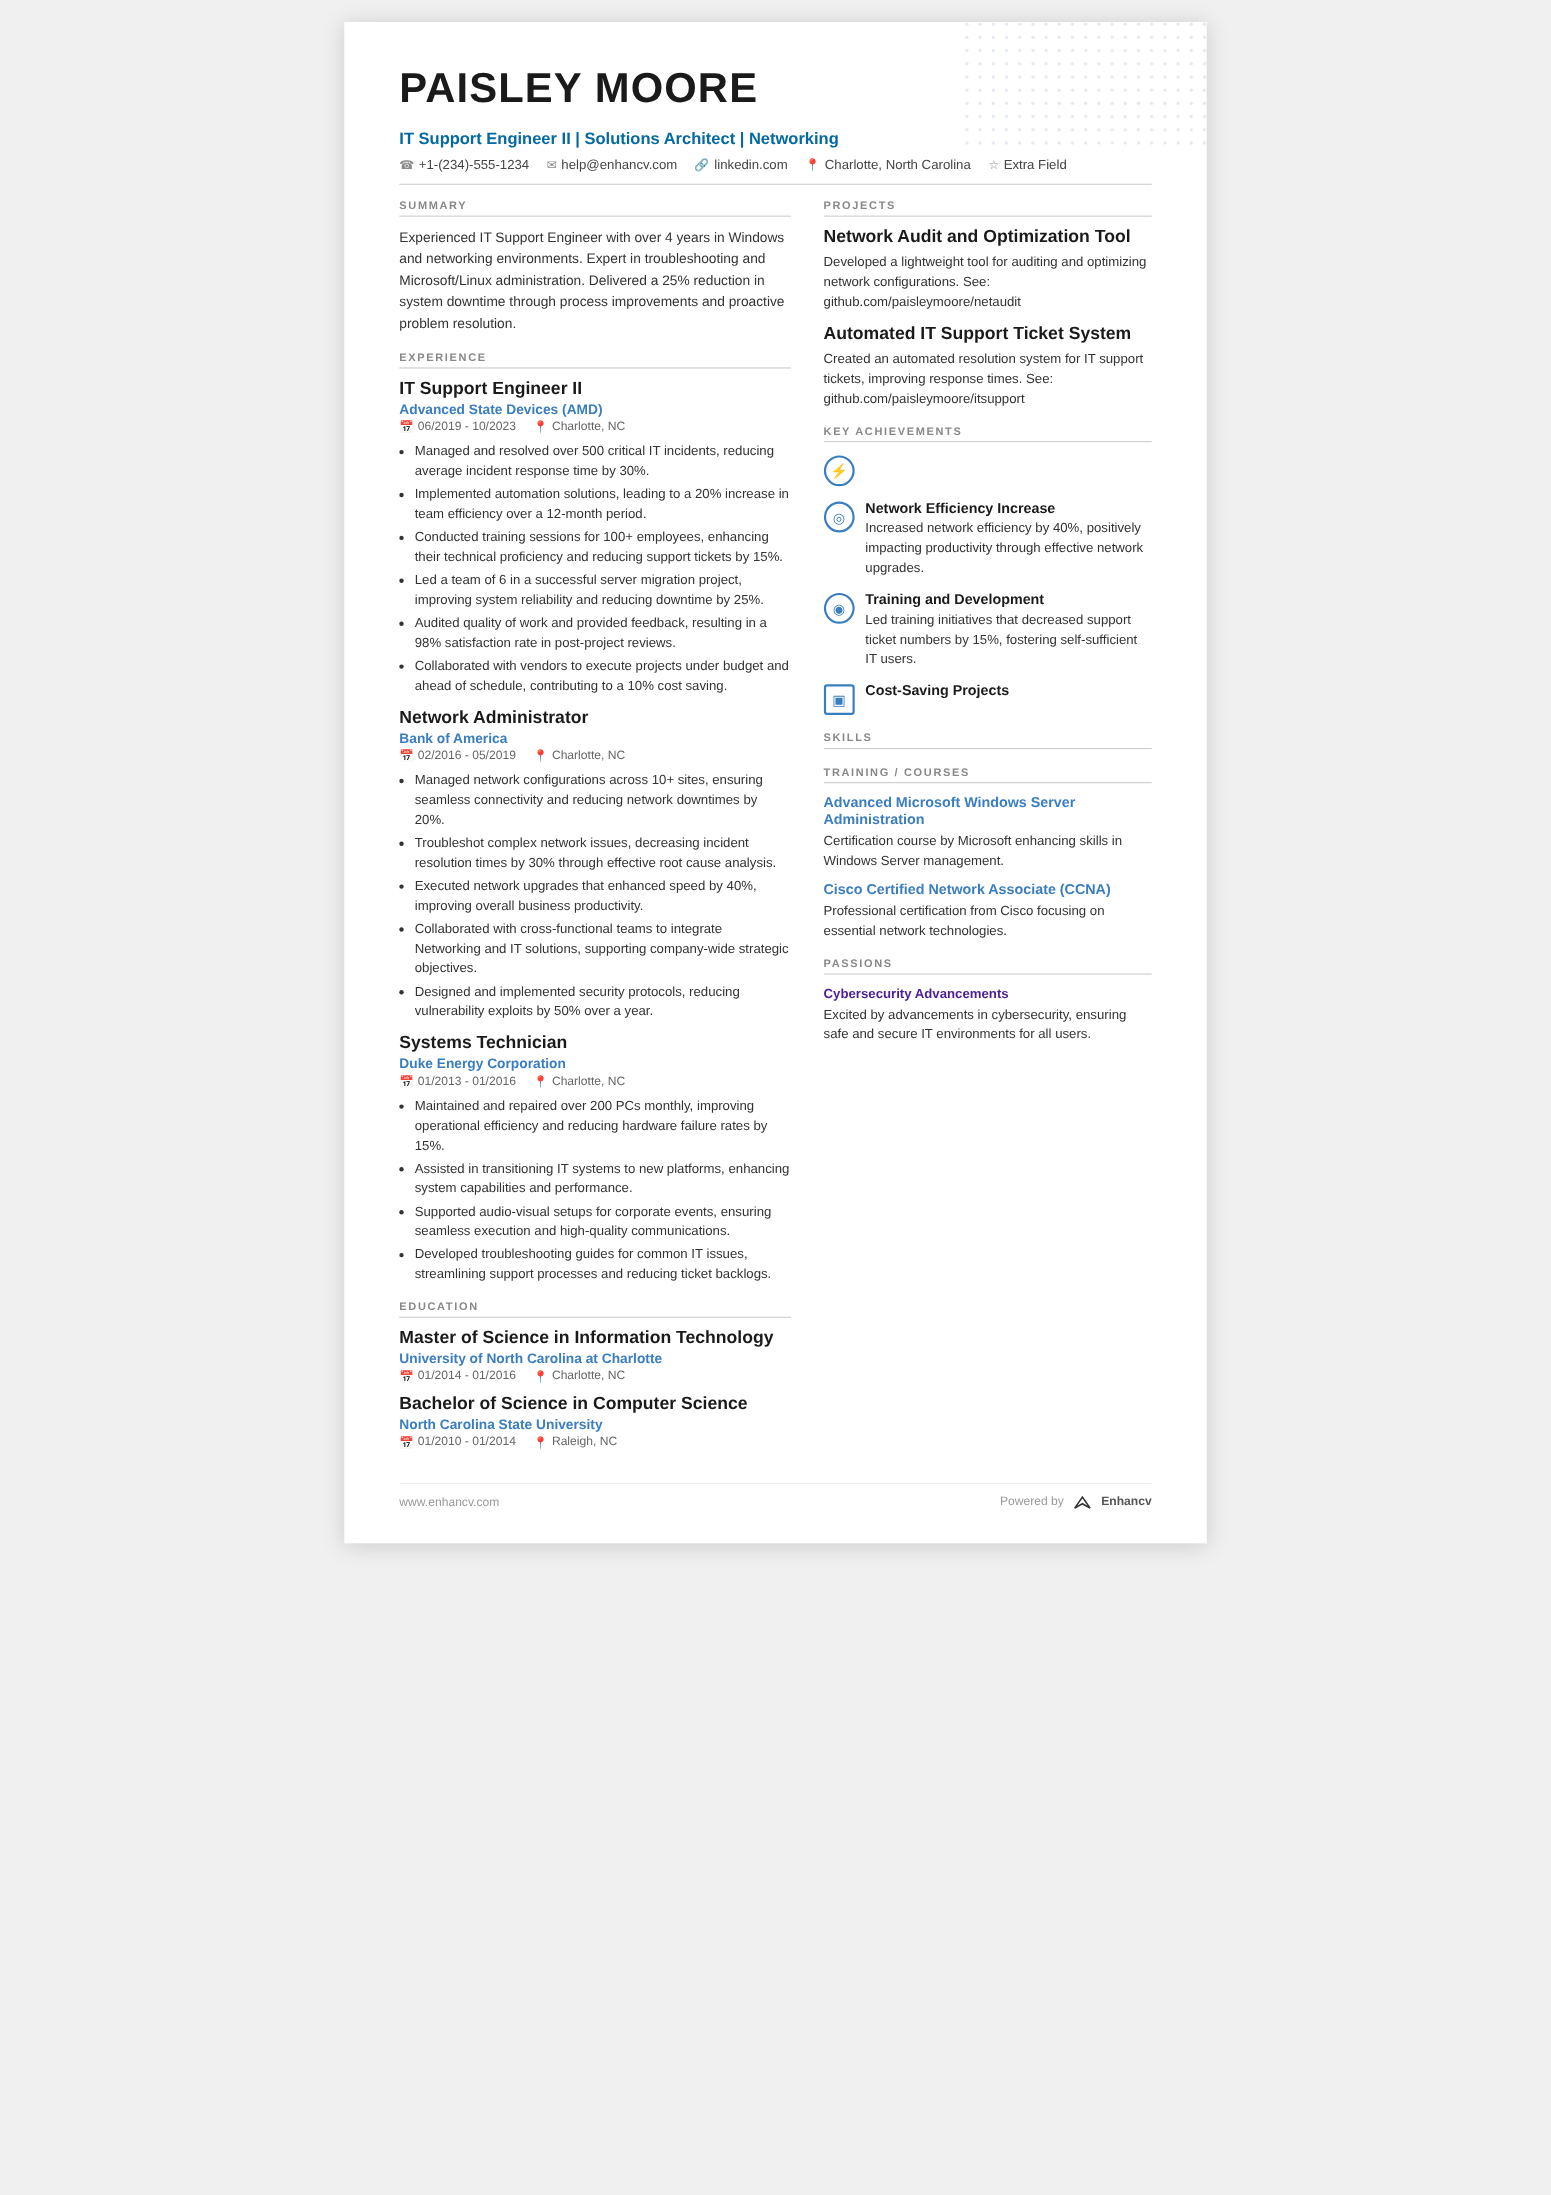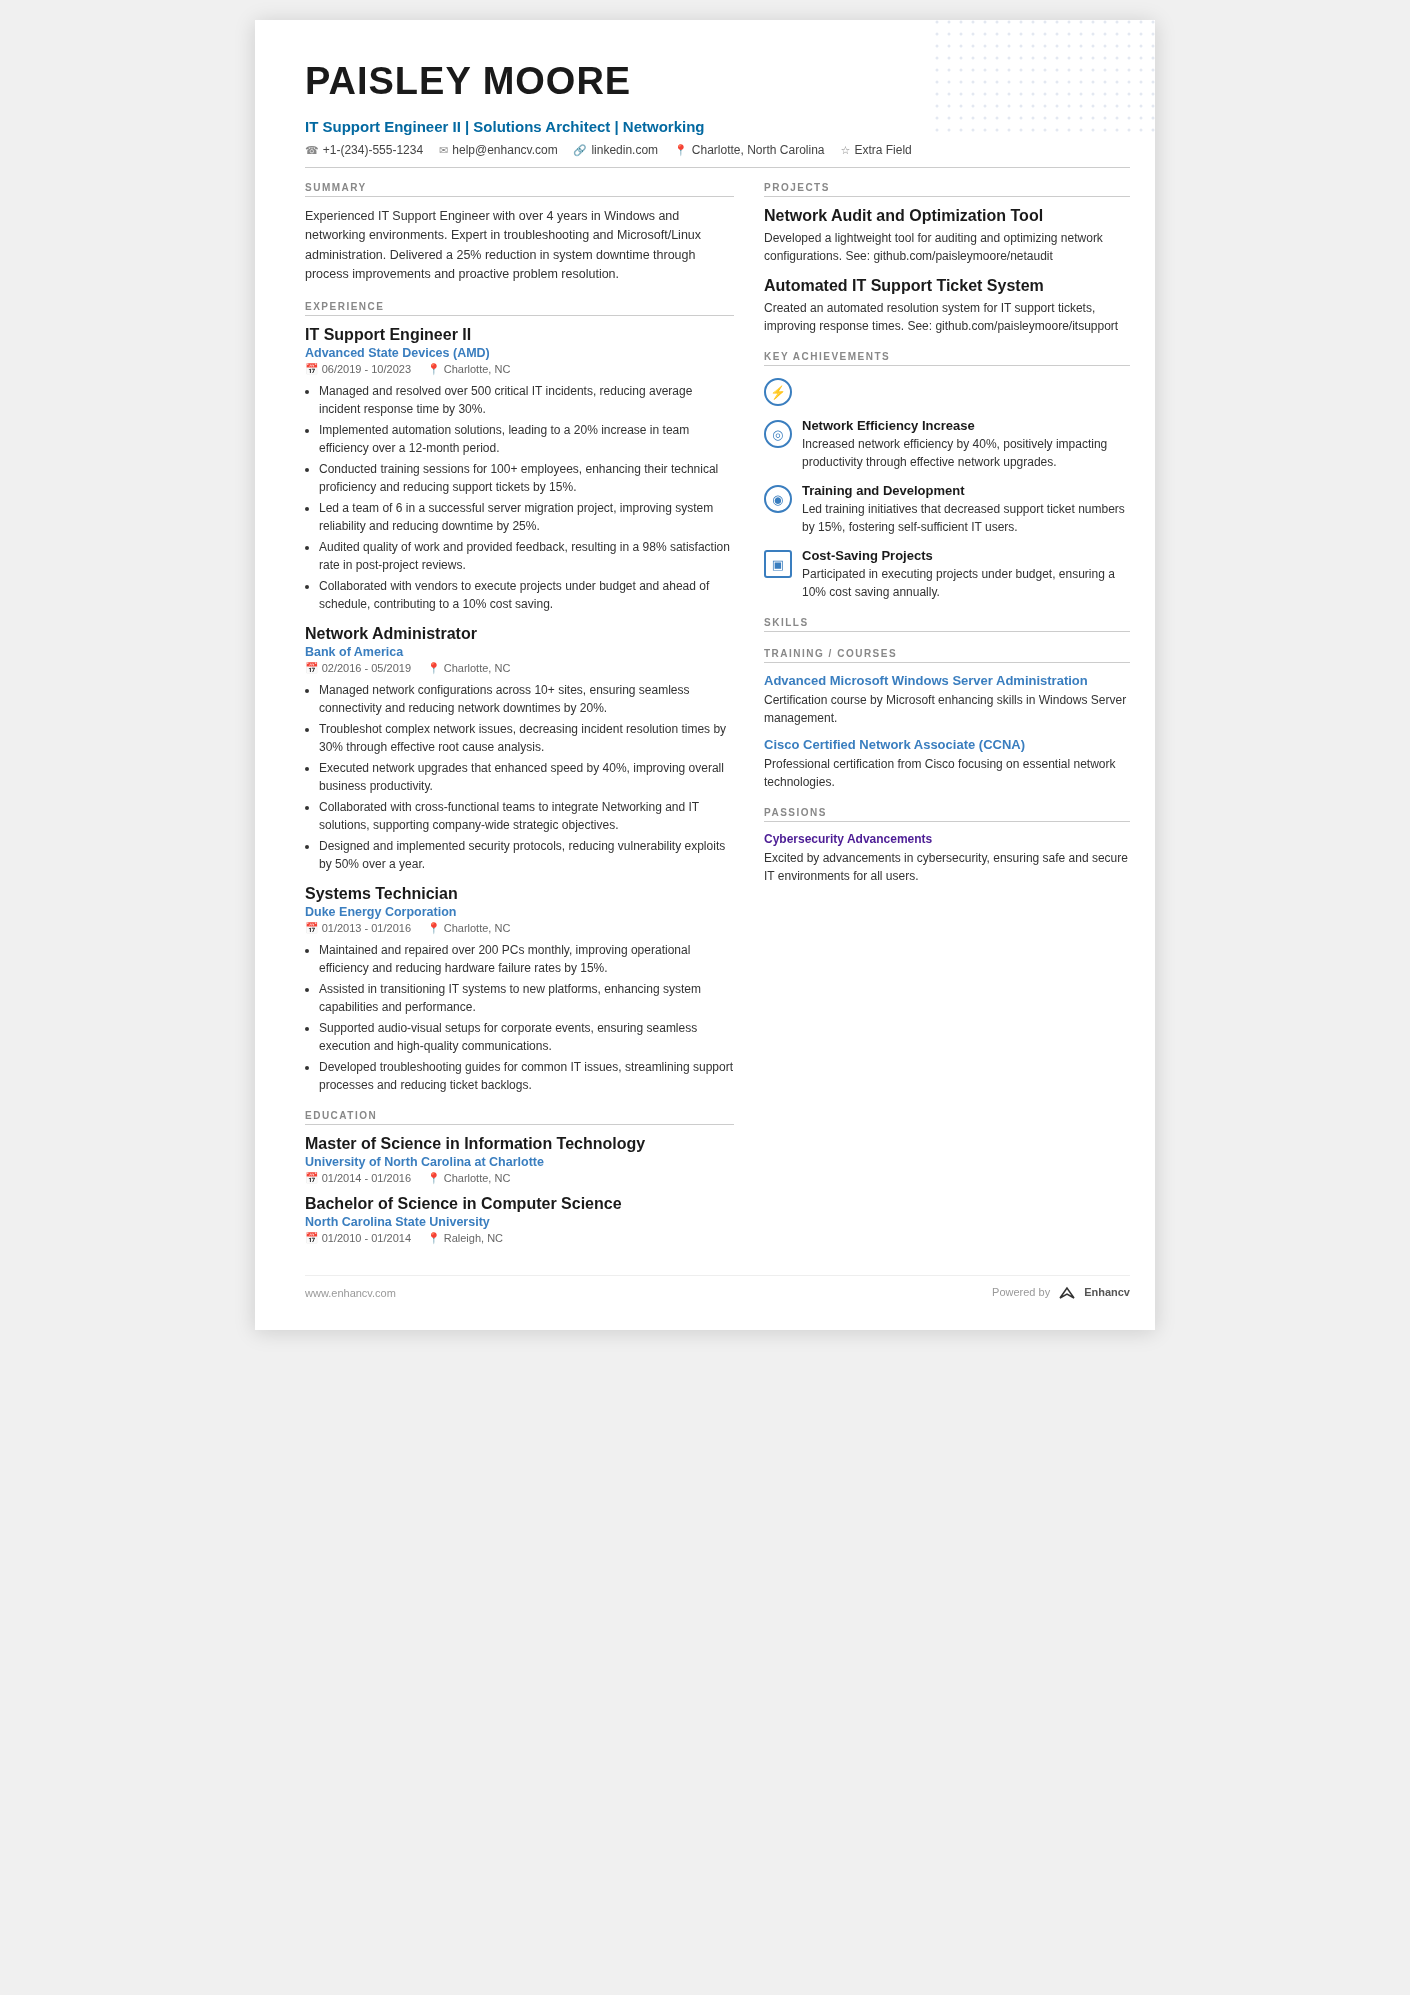--- a/index.html
+++ b/index.html
@@ -7,24 +7,24 @@
       font-family: 'Arial', sans-serif;
       background: #f0f0f0;
       display: flex;
       justify-content: center;
       align-items: flex-start;
       padding: 20px;
       min-height: 100vh;
     }
     .resume-wrapper {
       background: white;
-      width: 900px;
+      width: 784px;
       min-height: 1270px;
       box-shadow: 0 2px 20px rgba(0,0,0,0.15);
-      padding: 40px 25px 30px 50px;
+      padding: 40px 50px 30px 50px;
       position: relative;
     }
     
     .header { margin-bottom: 12px; }
     .name {
       font-size: 38px;
       font-weight: 900;
       color: #1a1a1a;
       letter-spacing: 1px;
       text-transform: uppercase;
@@ -349,21 +349,20 @@
         <div class="achievement-content">
           <div class="achievement-title">Training and Development</div>
           <div class="achievement-desc">Led training initiatives that decreased support ticket numbers by 15%, fostering self-sufficient IT users.</div>
         </div>
       </div>
 
       <div class="achievement-item">
         <div class="achievement-icon square">▣</div>
         <div class="achievement-content">
           <div class="achievement-title">Cost-Saving Projects</div>
-          <div class="achievement-desc">Participated in executing projects under budget, ensuring a 10% cost saving annually.</div>
         </div>
       </div>
 
       <div class="section-title">SKILLS</div>
 
       <div class="section-title">TRAINING / COURSES</div>
 
       <div>
         <div class="training-title">Advanced Microsoft Windows Server Administration</div>
         <p class="training-desc">Certification course by Microsoft enhancing skills in Windows Server management.</p>

